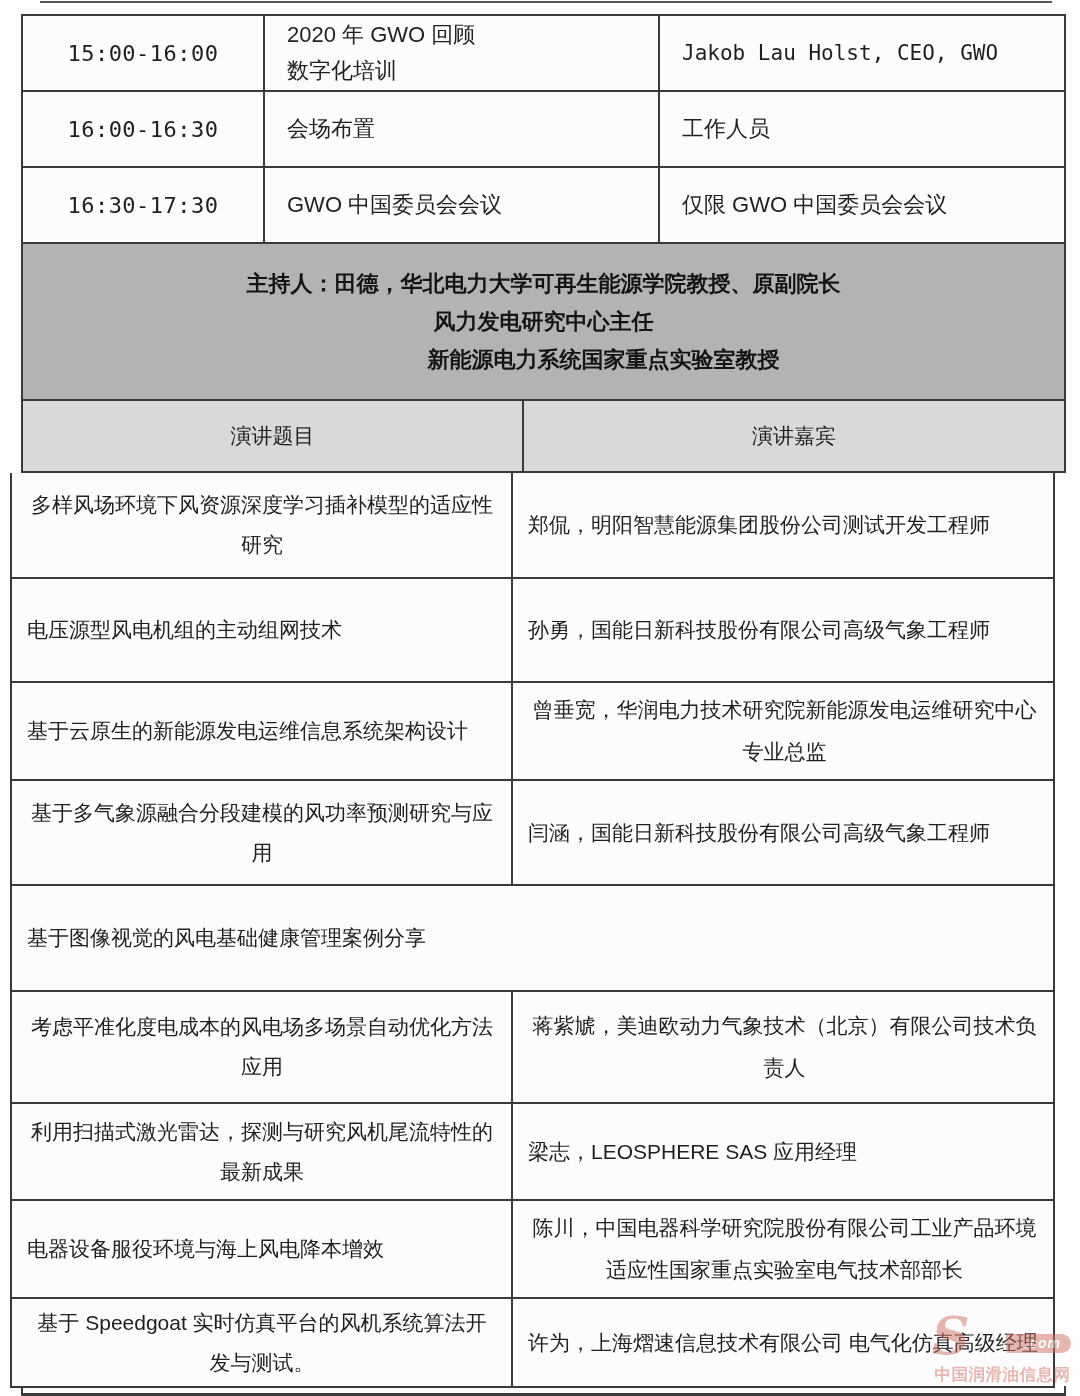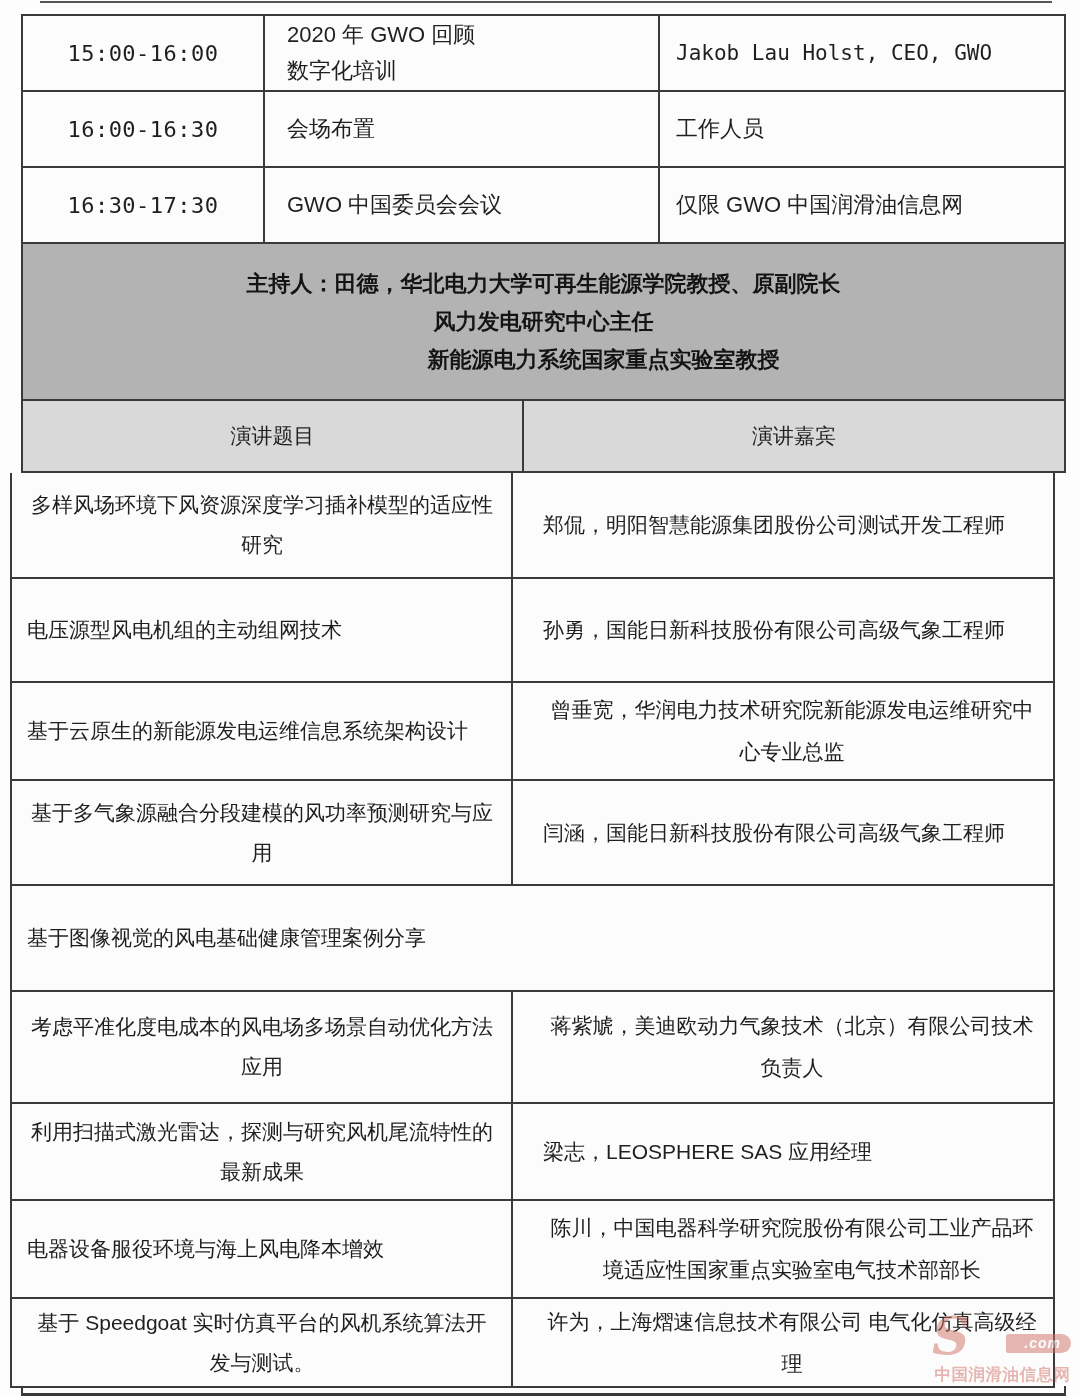--- a/index.html
+++ b/index.html
@@ -16,21 +16,21 @@
   .schedule{
     position:absolute;left:21px;top:14px;width:1045px;height:230px;box-sizing:border-box;
     border:2px solid #3a3a3a;background:#fcfcfc;
     display:grid;grid-template-rows:74px 76px 76px;
   }
   .s-row{display:flex;box-sizing:border-box;}
   .s-row + .s-row{border-top:2px solid #3a3a3a;}
   .cell{display:flex;flex-direction:column;justify-content:center;box-sizing:border-box;}
   .s-time{width:240px;align-items:center;text-align:center;font-size:22px;letter-spacing:.5px;}
   .s-event{width:395px;border-left:2px solid #3a3a3a;padding-left:22px;font-size:22px;line-height:36px;}
-  .s-pres{flex:1;border-left:2px solid #3a3a3a;padding-left:16px;font-size:22px;}
+  .s-pres{flex:1;border-left:2px solid #3a3a3a;padding-left:22px;font-size:22px;}
   .s-row:first-child .s-pres{font-size:21px;}
 
   
   .banner{
     position:absolute;left:21px;top:244px;width:1045px;height:155px;box-sizing:border-box;
     background:#b3b3b3;border-left:2px solid #3a3a3a;border-right:2px solid #3a3a3a;
     display:flex;flex-direction:column;justify-content:center;align-items:center;
     font-size:22px;line-height:38px;color:#141414;text-align:center;
   }
   .b-bold{font-weight:700;}
@@ -61,21 +61,21 @@
   .t-row:nth-child(6){height:112px;}
   .t-row:nth-child(7){height:97px;}
   .t-row:nth-child(8){height:98px;}
   .t-row:nth-child(9){height:89px;}
   .t-topic{
     width:499px;box-sizing:border-box;display:flex;align-items:center;
     padding:0 14px 0 15px;font-size:21px;line-height:40px;
   }
   .t-speaker{
     flex:1;box-sizing:border-box;border-left:2px solid #3a3a3a;display:flex;align-items:center;
-    padding:0 12px 0 30px;font-size:21px;line-height:42px;
+    padding:0 12px 0 15px;font-size:21px;line-height:42px;
   }
 
   
   .bottomline{position:absolute;left:21px;top:1393px;width:1045px;height:3px;background:#3a3a3a;}
   .stub{position:absolute;width:2px;height:10px;background:#3a3a3a;top:1386px;}
   .stub-l{left:21px;} .stub-r{left:1064px;}
 
   
   .watermark{
     position:absolute;left:930px;top:1316px;width:145px;text-align:center;
@@ -114,21 +114,21 @@
       <div class="cell s-event">
         <div>会场布置</div>
       </div>
       <div class="cell s-pres">工作人员</div>
     </div>
     <div class="s-row">
       <div class="cell s-time mono">16:30-17:30</div>
       <div class="cell s-event">
         <div>GWO 中国委员会会议</div>
       </div>
-      <div class="cell s-pres">仅限 GWO 中国润滑油信息网</div>
+      <div class="cell s-pres">仅限 GWO 中国委员会会议</div>
     </div>
   </section>
 
   <section class="banner">
     <div class="b-bold">主持人：田德，华北电力大学可再生能源学院教授、原副院长</div>
     <div class="b-bold">风力发电研究中心主任</div>
     <div class="b-bold b-shift">新能源电力系统国家重点实验室教授</div>
   </section>
 
   <section class="th-row">

